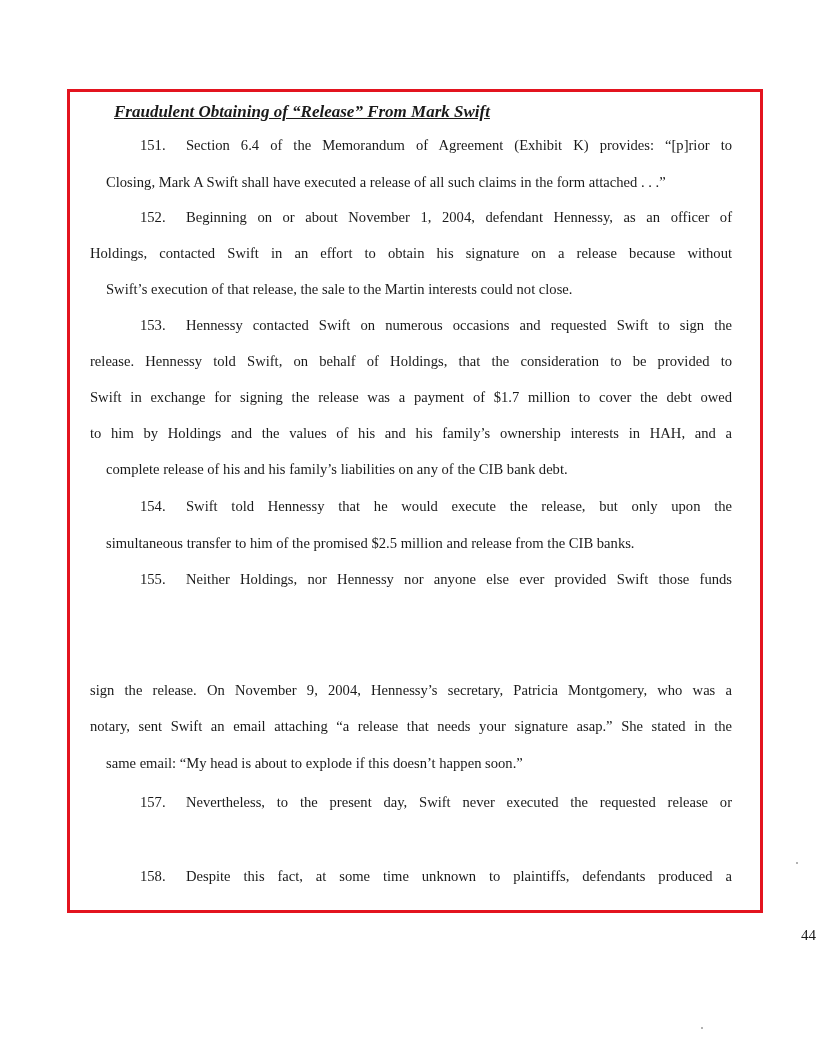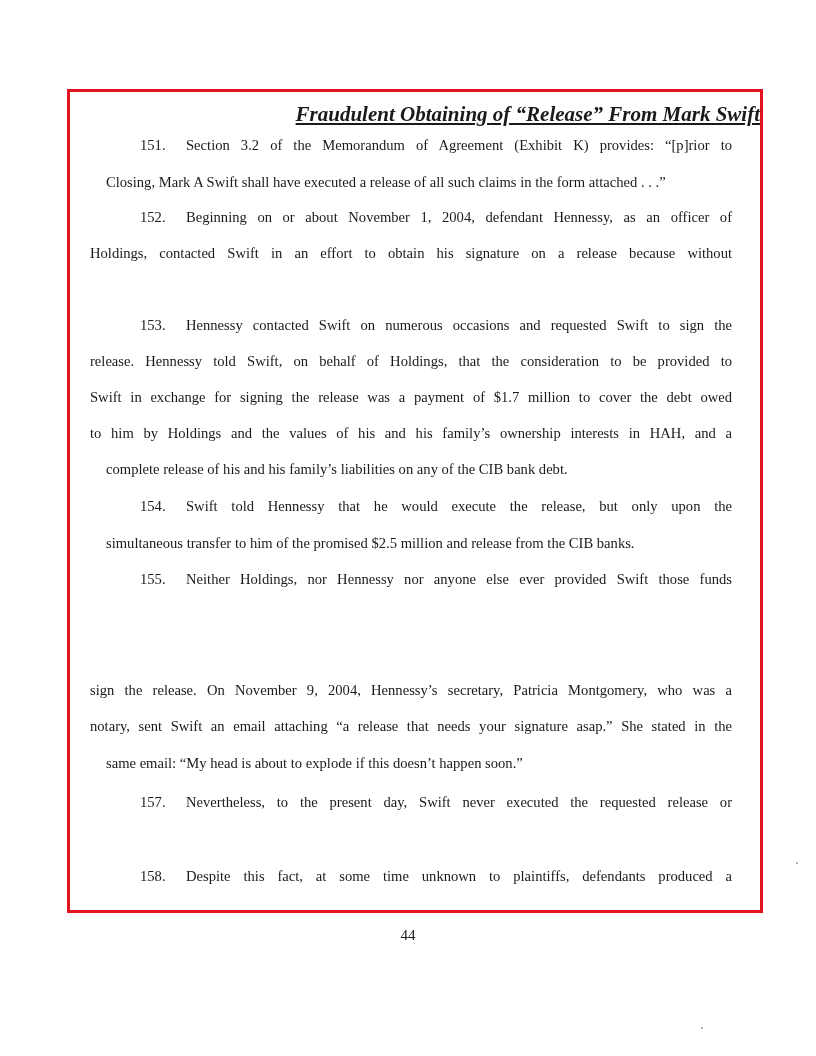--- a/index.html
+++ b/index.html
@@ -1,40 +1,41 @@
 <!DOCTYPE html>
 <html><head>
 <meta charset="utf-8">
 <style>
   html, body { margin: 0; padding: 0; background: #ffffff; }
   body { width: 816px; height: 1056px; position: relative; overflow: hidden;
          font-family: "Liberation Serif", "DejaVu Serif", serif; color: #1a1a1a; }
   .frame { position: absolute; left: 67px; top: 89px; width: 690px; height: 818px;
            border: 3px solid #e3141f; box-sizing: content-box; }
-  .heading { position: absolute; left: 0; right: 0; top: 10px; text-align: right;
-             font-size: 21px; font-weight: bold; font-style: italic; text-decoration: underline; }
+  .heading { position: absolute; left: 0; right: 0; top: 10px; text-align: left;
+             font-size: 17px; font-weight: bold; font-style: italic; text-decoration: underline; padding-left: 44px; }
   .line { position: absolute; left: 20px; width: 642px; font-size: 14.6px; white-space: nowrap;
           text-align: justify; text-align-last: justify; }
   .line.last { text-align-last: left; margin-left: 16px; }
   .line.first { left: 70px; width: 592px; }
   .num { display: inline-block; width: 46px; }
-  .page-number { position: absolute; top: 927px; left: 0; width: 816px; text-align: center; font-size: 15px; }
+  .page-number { position: absolute; top: 927px; left: 0; width: 816px; text-align: right; font-size: 15px; }
   .speck { position: absolute; width: 2px; height: 2px; background: #999; border-radius: 1px; }
 </style>
 </head>
 <body>
 
 <div class="frame">
   <div class="heading">Fraudulent Obtaining of “Release” From Mark Swift</div>
 
-  <div class="line first" style="top:45px"><span class="num">151.</span><span>Section 3.2 of the Memorandum of Agreement (Exhibit K) provides: “[p]rior to</span></div>
+  <div class="line first" style="top:45px"><span class="num">151.</span><span>Section 6.4 of the Memorandum of Agreement (Exhibit K) provides: “[p]rior to</span></div>
   <div class="line last" style="top:82px">Closing, Mark A Swift shall have executed a release of all such claims in the form attached . . .”</div>
 
   <div class="line first" style="top:117px"><span class="num">152.</span><span>Beginning on or about November 1, 2004, defendant Hennessy, as an officer of</span></div>
   <div class="line" style="top:153px">Holdings, contacted Swift in an effort to obtain his signature on a release because without</div>
+  <div class="line last" style="top:189px">Swift’s execution of that release, the sale to the Martin interests could not close.</div>
 
   <div class="line first" style="top:225px"><span class="num">153.</span><span>Hennessy contacted Swift on numerous occasions and requested Swift to sign the</span></div>
   <div class="line" style="top:261px">release.  Hennessy told Swift, on behalf of Holdings, that the consideration to be provided to</div>
   <div class="line" style="top:297px">Swift in exchange for signing the release was a payment of $1.7 million to cover the debt owed</div>
   <div class="line" style="top:333px">to him by Holdings and the values of his and his family’s ownership interests in HAH, and a</div>
   <div class="line last" style="top:369px">complete release of his and his family’s liabilities on any of the CIB bank debt.</div>
 
   <div class="line first" style="top:406px"><span class="num">154.</span><span>Swift told Hennessy that he would execute the release, but only upon the</span></div>
   <div class="line last" style="top:443px">simultaneous transfer to him of the promised $2.5 million and release from the CIB banks.</div>
 

